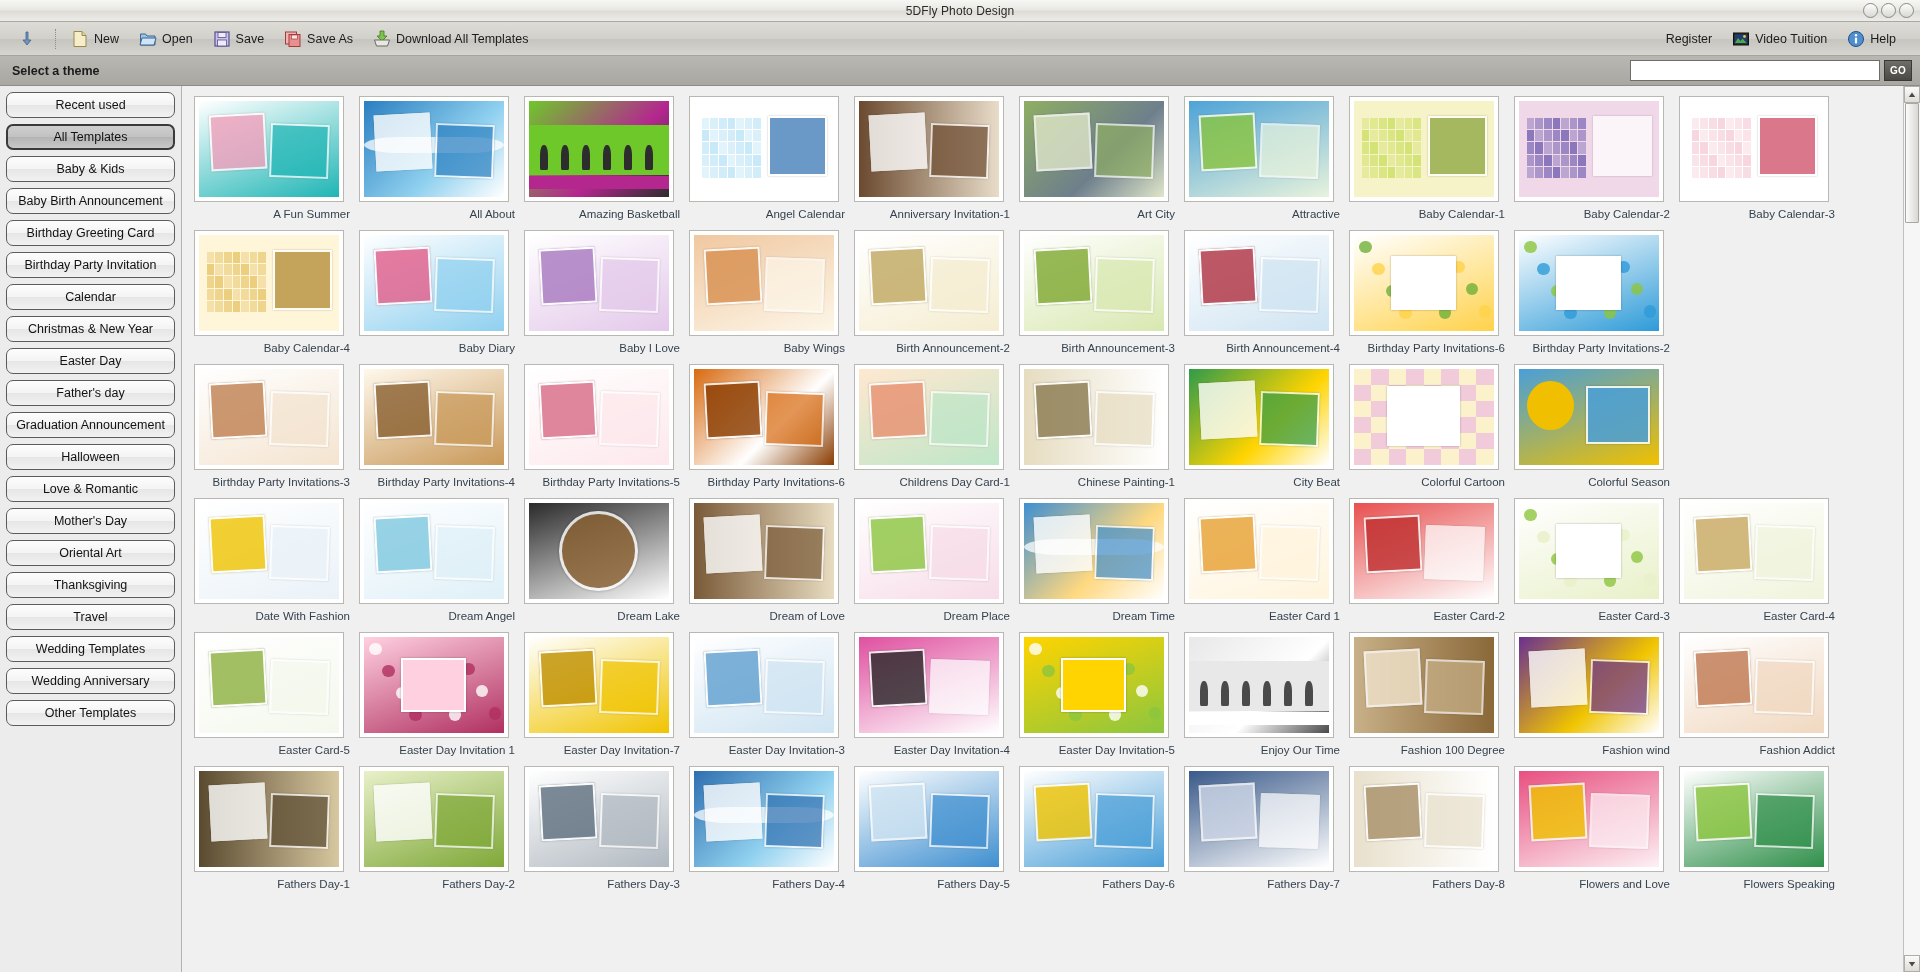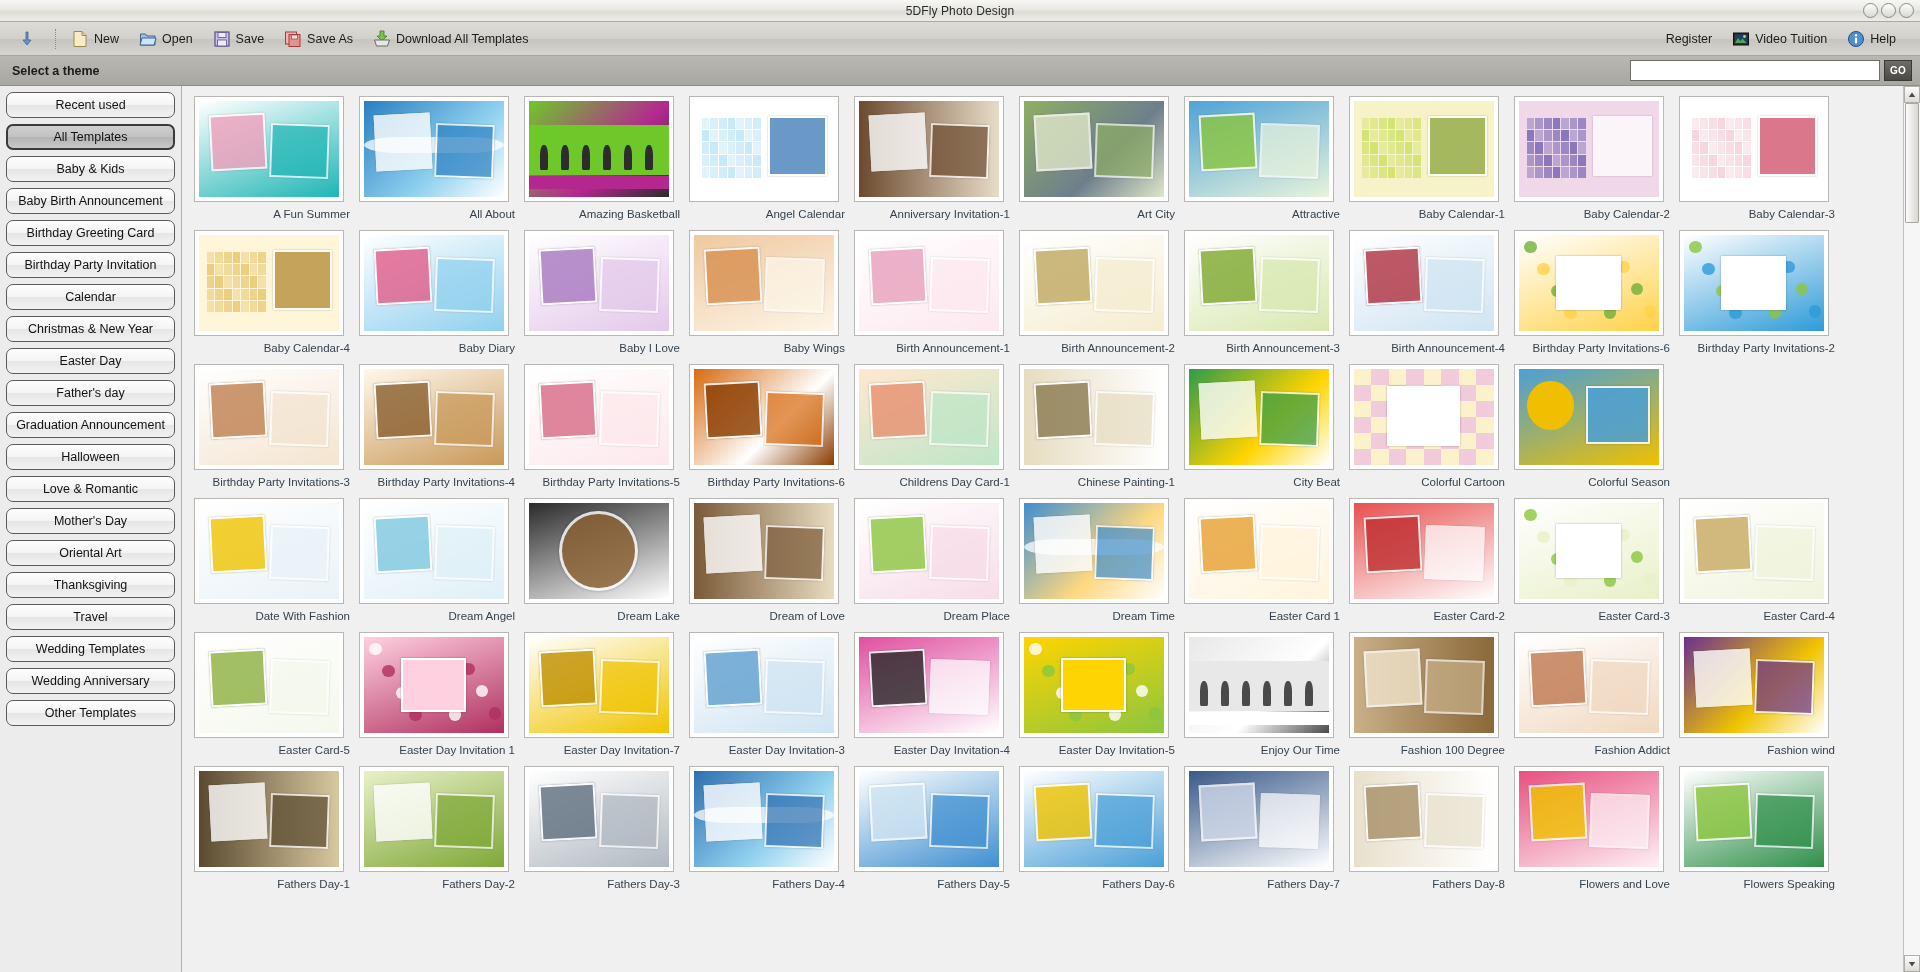--- a/index.html
+++ b/index.html
@@ -653,30 +653,20 @@
                 <div class="bg" style="background: linear-gradient(160deg, rgb(240, 200, 160) 0%, rgb(253, 246, 232) 100%);"></div>
                 <div class="ph" style="left: 8%; top: 14%; width: 40%; height: 58%; background: rgb(216, 144, 80); opacity: 0.8; transform: rotate(-3deg);"></div>
                 <div class="ph" style="right: 7%; top: 24%; width: 42%; height: 56%; background: rgb(253, 246, 232); opacity: 0.7; transform: rotate(2deg);"></div>
               </div>
             </div>
             <div class="cap">Baby Wings</div>
           </div>
           <div class="cell">
             <div class="thumb">
               <div class="art">
-                <div class="bg" style="background: linear-gradient(160deg, rgb(255, 255, 255) 0%, rgb(253, 232, 240) 100%);"></div>
-                <div class="ph" style="left: 8%; top: 14%; width: 40%; height: 58%; background: rgb(232, 160, 188); opacity: 0.8; transform: rotate(-3deg);"></div>
-                <div class="ph" style="right: 7%; top: 24%; width: 42%; height: 56%; background: rgb(253, 232, 240); opacity: 0.7; transform: rotate(2deg);"></div>
-              </div>
-            </div>
-            <div class="cap">Birth Announcement-1</div>
-          </div>
-          <div class="cell">
-            <div class="thumb">
-              <div class="art">
                 <div class="bg" style="background: linear-gradient(160deg, rgb(255, 255, 255) 0%, rgb(245, 237, 208) 100%);"></div>
                 <div class="ph" style="left: 8%; top: 14%; width: 40%; height: 58%; background: rgb(192, 168, 96); opacity: 0.8; transform: rotate(-3deg);"></div>
                 <div class="ph" style="right: 7%; top: 24%; width: 42%; height: 56%; background: rgb(245, 237, 208); opacity: 0.7; transform: rotate(2deg);"></div>
               </div>
             </div>
             <div class="cap">Birth Announcement-2</div>
           </div>
           <div class="cell">
             <div class="thumb">
               <div class="art">
@@ -1089,36 +1079,36 @@
                 <div class="bg" style="background: linear-gradient(90deg, rgb(200, 176, 136) 0%, rgb(138, 104, 56) 100%);"></div>
                 <div class="ph" style="left: 8%; top: 14%; width: 40%; height: 58%; background: rgb(240, 228, 204); opacity: 0.8; transform: rotate(-3deg);"></div>
                 <div class="ph" style="right: 7%; top: 24%; width: 42%; height: 56%; background: rgb(200, 176, 136); opacity: 0.7; transform: rotate(2deg);"></div>
               </div>
             </div>
             <div class="cap">Fashion 100 Degree</div>
           </div>
           <div class="cell">
             <div class="thumb">
               <div class="art">
+                <div class="bg" style="background: linear-gradient(135deg, rgb(106, 48, 144) 0%, rgb(240, 196, 0) 60%, rgb(255, 255, 255) 100%);"></div>
+                <div class="ph" style="left: 8%; top: 14%; width: 40%; height: 58%; background: rgb(255, 255, 255); opacity: 0.8; transform: rotate(-3deg);"></div>
+                <div class="ph" style="right: 7%; top: 24%; width: 42%; height: 56%; background: rgb(106, 48, 144); opacity: 0.7; transform: rotate(2deg);"></div>
+              </div>
+            </div>
+            <div class="cap">Fashion wind</div>
+          </div>
+          <div class="cell">
+            <div class="thumb">
+              <div class="art">
                 <div class="bg" style="background: linear-gradient(160deg, rgb(255, 255, 255) 0%, rgb(240, 216, 192) 100%);"></div>
                 <div class="ph" style="left: 8%; top: 14%; width: 40%; height: 58%; background: rgb(192, 120, 80); opacity: 0.8; transform: rotate(-3deg);"></div>
                 <div class="ph" style="right: 7%; top: 24%; width: 42%; height: 56%; background: rgb(240, 216, 192); opacity: 0.7; transform: rotate(2deg);"></div>
               </div>
             </div>
             <div class="cap">Fashion Addict</div>
-          </div>
-          <div class="cell">
-            <div class="thumb">
-              <div class="art">
-                <div class="bg" style="background: linear-gradient(135deg, rgb(106, 48, 144) 0%, rgb(240, 196, 0) 60%, rgb(255, 255, 255) 100%);"></div>
-                <div class="ph" style="left: 8%; top: 14%; width: 40%; height: 58%; background: rgb(255, 255, 255); opacity: 0.8; transform: rotate(-3deg);"></div>
-                <div class="ph" style="right: 7%; top: 24%; width: 42%; height: 56%; background: rgb(106, 48, 144); opacity: 0.7; transform: rotate(2deg);"></div>
-              </div>
-            </div>
-            <div class="cap">Fashion wind</div>
           </div>
         </div>
         <div class="grid-row">
           <div class="cell">
             <div class="thumb">
               <div class="art">
                 <div class="bg" style="background: linear-gradient(90deg, rgb(90, 74, 48) 0%, rgb(216, 200, 160) 100%);"></div>
                 <div class="ph" style="left: 8%; top: 14%; width: 40%; height: 58%; background: rgb(255, 255, 255); opacity: 0.8; transform: rotate(-3deg);"></div>
                 <div class="ph" style="right: 7%; top: 24%; width: 42%; height: 56%; background: rgb(90, 74, 48); opacity: 0.7; transform: rotate(2deg);"></div>
               </div>

